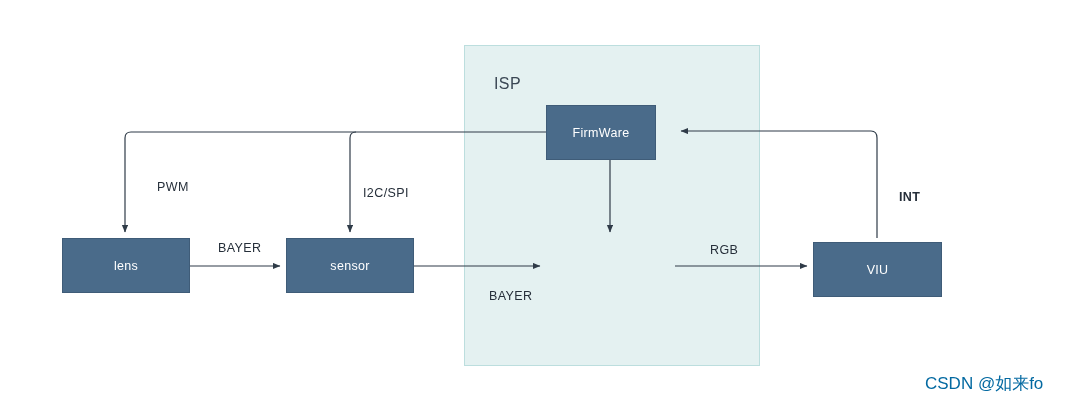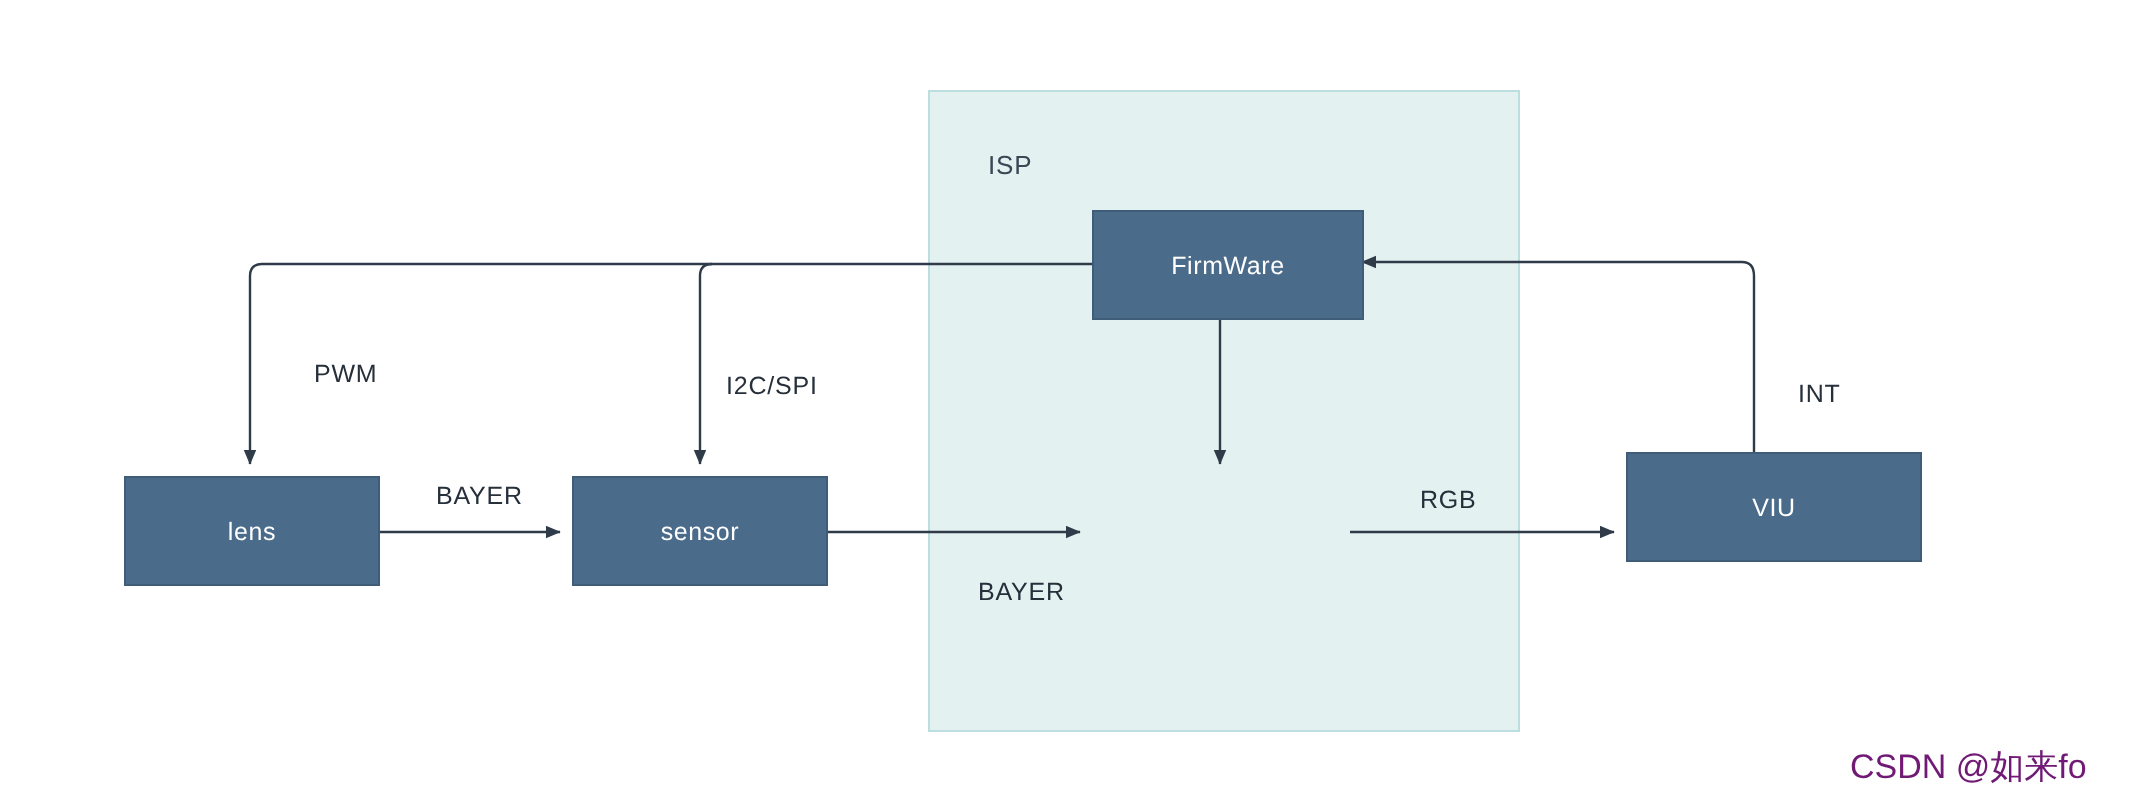--- a/index.html
+++ b/index.html
@@ -32,21 +32,21 @@
     width: 296px;
     height: 321px;
     background: #e4f1f1;
     border: 1px solid #bcdede;
     box-sizing: border-box;
   }
   .isp-label {
     position: absolute;
     left: 494px;
     top: 75px;
-    font-size: 13px;
+    font-size: 16px;
     color: #3a4754;
     letter-spacing: 0.4px;
   }
   .node {
     position: absolute;
     box-sizing: border-box;
     background: #4a6party;
     display: flex;
     align-items: center;
     justify-content: center;
@@ -74,21 +74,21 @@
     color: #d9d9d9;
     letter-spacing: 1.2px;
     white-space: nowrap;
   }
   .watermark-tag {
     position: absolute;
     left: 925px;
     top: 372px;
     font-family: "Liberation Sans", sans-serif;
     font-size: 17px;
-    color: #701a75;
+    color: #0369a1;
     white-space: nowrap;
   }
 </style>
 </head>
 <body>
 
 <div id="canvas">
 
   <div class="isp-region"></div>
   <div class="isp-label">ISP</div>
@@ -113,31 +113,31 @@
     <path d="M610,160 L610,232" fill="none" stroke="#2f3b48" stroke-width="1.2" marker-end="url(#arrow)"></path>
 
     <path d="M877,238 L877,138 Q877,131 871,131 L681,131" fill="none" stroke="#2f3b48" stroke-width="1.2" marker-end="url(#arrow)"></path>
   </svg>
 
   <div class="node" style="left:62px; top:238px; width:128px; height:55px;">lens</div>
 
   <div class="node" style="left:286px; top:238px; width:128px; height:55px;">sensor</div>
 
 
-  <div class="node" style="left:813px; top:226px; width:148px; height:55px;">VIU</div>
+  <div class="node" style="left:813px; top:242px; width:129px; height:55px;">VIU</div>
 
-  <div class="node" style="left:546px; top:105px; width:136px; height:55px;">FirmWare</div>
+  <div class="node" style="left:546px; top:105px; width:110px; height:55px;">FirmWare</div>
 
   <div class="edge-label" style="left:157px; top:180px;">PWM</div>
 
   <div class="edge-label" style="left:363px; top:186px;text-align:right;">I2C/SPI</div>
 
   <div class="edge-label" style="left:218px; top:241px;">BAYER</div>
 
   <div class="edge-label" style="left:489px; top:245px;margin-top:44px;">BAYER</div>
 
   <div class="edge-label" style="left:710px; top:243px;text-align:center;">RGB</div>
 
-  <div class="edge-label" style="left:899px; top:190px;">INT</div>
+  <div class="edge-label" style="left:899px; top:190px;font-weight:bold;">INT</div>
 
   <div class="watermark-tag">CSDN @如来fo</div>
 
 </div>
 
 </body></html>

